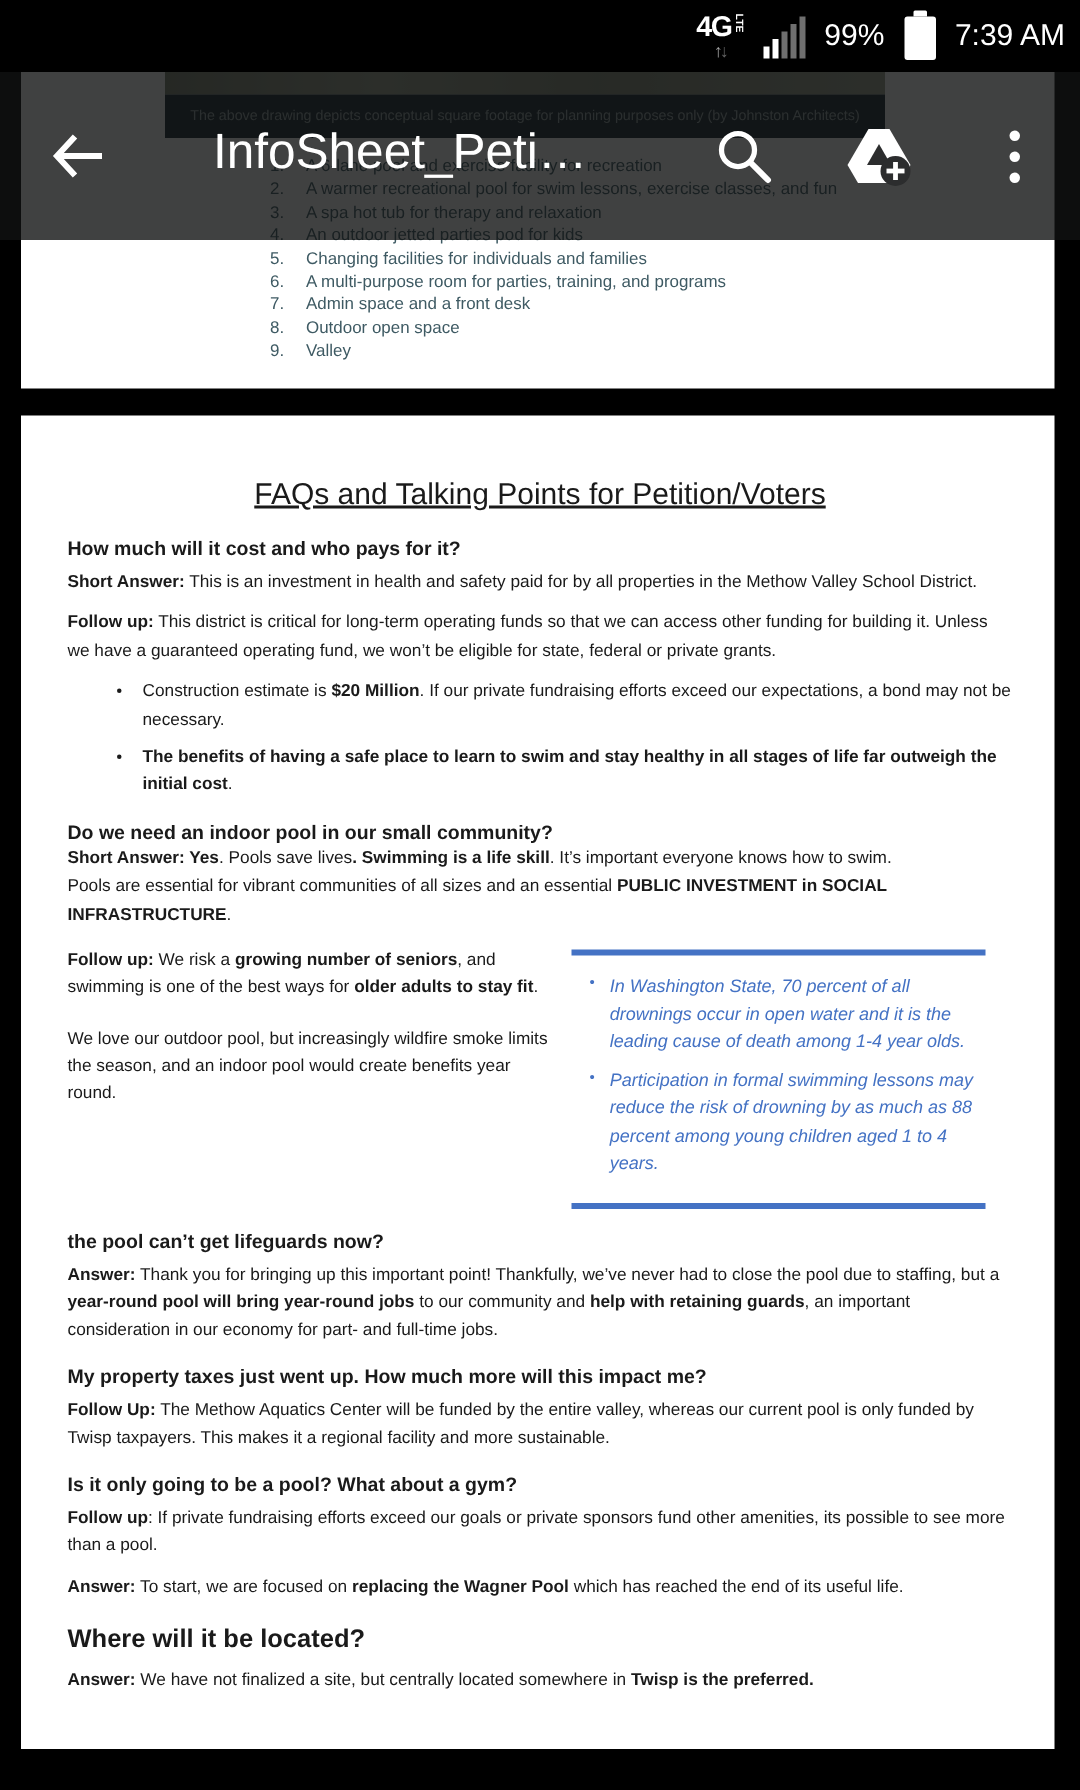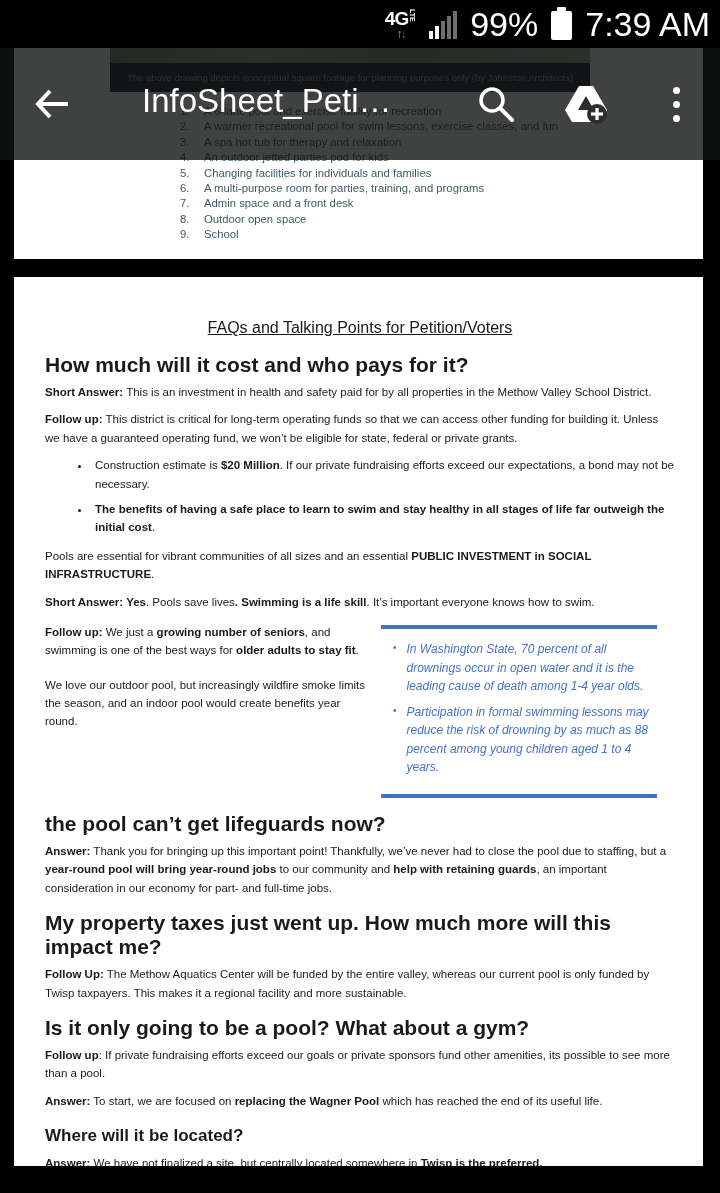--- a/index.html
+++ b/index.html
@@ -21,44 +21,44 @@
   .sb-net-lte { font-size:7px; font-weight:700; writing-mode:vertical-rl; letter-spacing:0; margin-left:1px; }
   .sb-arrows { font-size:12px; line-height:10px; letter-spacing:-2px; margin-top:1px; }
   .sb-arrow-up { color:#a8a8a8; } .sb-arrow-down { color:#5f5f5f; }
   .sb-signal { display:flex; align-items:flex-end; gap:2px; height:30px; }
   .sb-signal i { display:block; width:4px; background:#6f6f6f; }
   .sb-signal i:nth-child(1){ height:8px;  background:#fff; }
   .sb-signal i:nth-child(2){ height:13px; background:#fff; }
   .sb-signal i:nth-child(3){ height:18px; }
   .sb-signal i:nth-child(4){ height:23px; }
   .sb-signal i:nth-child(5){ height:28px; }
-  .sb-text { font-size:34px; font-weight:400; }
+  .sb-text { font-size:20px; font-weight:400; }
   .sb-batt { position:relative; width:21px; height:29px; background:#fff; border-radius:2px; margin-top:3px; }
   .sb-batt::before { content:""; position:absolute; top:-4px; left:6px; width:9px; height:4px; background:#fff; border-radius:1px 1px 0 0; }
 
   
   .page { position:absolute; left:14px; width:689px; background:#fff; overflow:hidden; }
   .page1 { top:48px; height:211px; }
   .page2 { top:277px; height:889px; padding:42px 28px 0 31px; }
 
   
   .p1-sliver { position:absolute; left:96px; top:0; width:480px; height:15px;
     background:linear-gradient(90deg,#7b8170,#9aa08c 30%,#848a77 60%,#9ba18e); }
   .p1-caption { position:absolute; left:96px; top:15px; width:480px; height:29px;
     background:#16262e; color:#93a0a3; font-size:9.5px; display:flex; align-items:center;
     justify-content:center; text-align:center; }
   .p1-list { position:absolute; left:166px; top:56px; width:480px; color:#3e5a63; font-size:11.3px; }
   .p1-row { display:flex; height:15.4px; line-height:15.4px; }
   .p1-num { width:24px; flex:none; }
 
   
   .page2 { color:#1a1a1a; }
-  .doc-title { text-align:center; font-size:16px; font-weight:400; text-decoration:underline;
+  .doc-title { text-align:center; font-size:20px; font-weight:400; text-decoration:underline;
     margin-bottom:16px; letter-spacing:0; }
-  .h { font-size:21px; font-weight:700; margin:14px 0 6px; }
+  .h { font-size:13px; font-weight:700; margin:14px 0 6px; }
   .h.tight { margin-bottom:1px; }
   .h.big { font-size:17px; margin-top:16px; margin-bottom:8px; }
   .h.line2 { margin-top:14px; }
   .p { font-size:11.5px; line-height:1.6; margin-bottom:9px; }
   .p.tight { margin-bottom:1px; }
   .sg-b { font-weight:700;margin-top:44px; }
   .faq-ul { list-style:disc; margin:2px 0 10px 46px; }
   .faq-ul li { font-size:11.5px; line-height:1.6; margin-bottom:7px; padding-left:4px; }
 
   .twocol { display:flex; gap:14px; margin:12px 0 4px; }
@@ -140,42 +140,43 @@
       <div class="p1-row">
           <span class="p1-num">7.</span>
           <span>Admin space and a front desk</span>
         </div>
       <div class="p1-row">
           <span class="p1-num">8.</span>
           <span>Outdoor open space</span>
         </div>
       <div class="p1-row">
           <span class="p1-num">9.</span>
-          <span>School</span>
+          <span>Valley</span>
         </div>
     </div>
   </div>
 
   <div class="page page2">
     <div class="doc-title">FAQs and Talking Points for Petition/Voters</div>
 
     <div class="h" style="margin-top:0">How much will it cost and who pays for it?</div>
     <div class="p"><span class="sg-b">Short Answer:</span><span class="sg-r"> This is an investment in health and safety paid for by all properties in the Methow Valley School District.</span></div>
     <div class="p"><span class="sg-b">Follow up:</span><span class="sg-r"> This district is critical for long-term operating funds so that we can access other funding for building it. Unless we have a guaranteed operating fund, we won’t be eligible for state, federal or private grants.</span></div>
     <ul class="faq-ul">
       <li><span class="sg-r">Construction estimate is </span><span class="sg-b">$20 Million</span><span class="sg-r">. If our private fundraising efforts exceed our expectations, a bond may not be necessary.</span></li>
       <li><span class="sg-b">The benefits of having a safe place to learn to swim and stay healthy in all stages of life far outweigh the initial cost</span><span class="sg-r">.</span></li>
     </ul>
 
+    <div class="h tight">Do we need an indoor pool in our small community?</div>
+    <div class="p tight"><span class="sg-b">Short Answer: Yes</span><span class="sg-r">. Pools save lives</span><span class="sg-b">. Swimming is a life skill</span><span class="sg-r">. It’s important everyone knows how to swim.</span></div>
     <div class="p"><span class="sg-r">Pools are essential for vibrant communities of all sizes and an essential </span><span class="sg-b">PUBLIC INVESTMENT in SOCIAL INFRASTRUCTURE</span><span class="sg-r">.</span></div>
-    <div class="p tight"><span class="sg-b">Short Answer: Yes</span><span class="sg-r">. Pools save lives</span><span class="sg-b">. Swimming is a life skill</span><span class="sg-r">. It’s important everyone knows how to swim.</span></div>
 
     <div class="twocol">
       <div class="twocol-left">
-        <div class="p"><span class="sg-b">Follow up:</span><span class="sg-r"> We just a </span><span class="sg-b">growing number of seniors</span><span class="sg-r">, and swimming is one of the best ways for </span><span class="sg-b">older adults to stay fit</span><span class="sg-r">.</span></div>
+        <div class="p"><span class="sg-b">Follow up:</span><span class="sg-r"> We risk a </span><span class="sg-b">growing number of seniors</span><span class="sg-r">, and swimming is one of the best ways for </span><span class="sg-b">older adults to stay fit</span><span class="sg-r">.</span></div>
         <div class="p"><span class="sg-r">We love our outdoor pool, but increasingly wildfire smoke limits the season, and an indoor pool would create benefits year round.</span></div>
       </div>
       <div class="callout">
         <div class="callout-item">
           <span class="callout-bullet">•</span>
           <span class="callout-text">In Washington State, 70 percent of all drownings occur in open water and it is the leading cause of death among 1-4 year olds.</span>
         </div>
         <div class="callout-item">
           <span class="callout-bullet">•</span>
           <span class="callout-text">Participation in formal swimming lessons may reduce the risk of drowning by as much as 88 percent among young children aged 1 to 4 years.</span>

